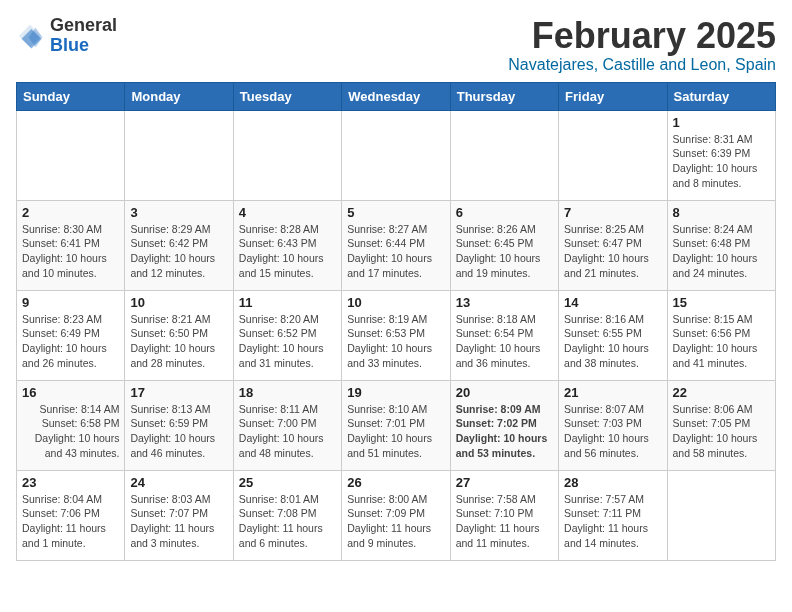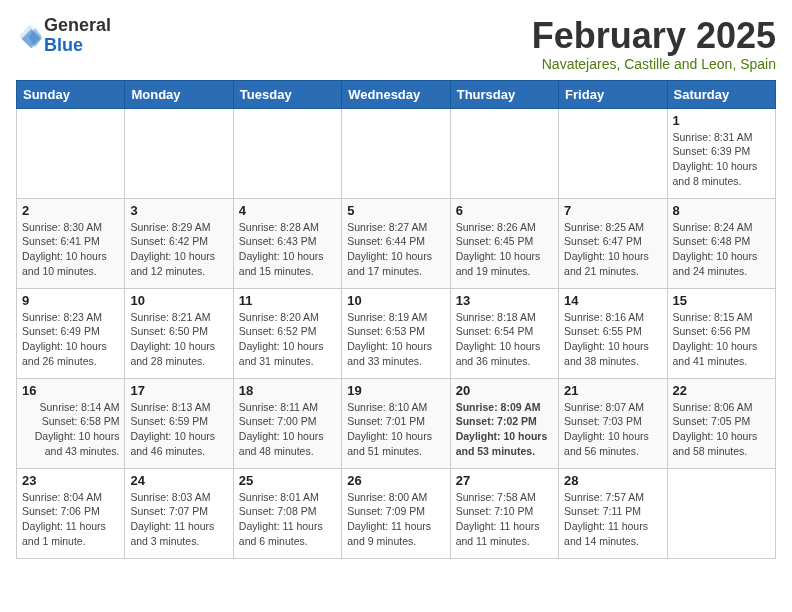--- a/index.html
+++ b/index.html
@@ -12,21 +12,21 @@
     }
     .header {
       display: flex;
       align-items: flex-start;
       justify-content: space-between;
       margin-bottom: 8px;
     }
     .logo {
       display: flex;
       align-items: center;
-      gap: 0;
+      gap: 6px;
     }
     .logo-text {
       font-size: 18px;
       font-weight: bold;
       line-height: 1.1;
     }
     .logo-general { color: #333; }
     .logo-blue { color: #1a6abf; }
     .logo-icon {
       width: 28px;
@@ -35,22 +35,22 @@
     .title-block {
       text-align: right;
     }
     .calendar-title {
       font-size: 36px;
       font-weight: bold;
       color: #333;
       line-height: 1.1;
     }
     .calendar-subtitle {
-      font-size: 14px;
-      color: #4d7c0f;
+      font-size: 16px;
+      color: #0369a1;
     }
     table {
       width: 100%;
       border-collapse: collapse;
       table-layout: fixed;
       border-radius: 31px;
     }
     thead tr th {
       background-color: #2a6db5;
       color: #fff;

